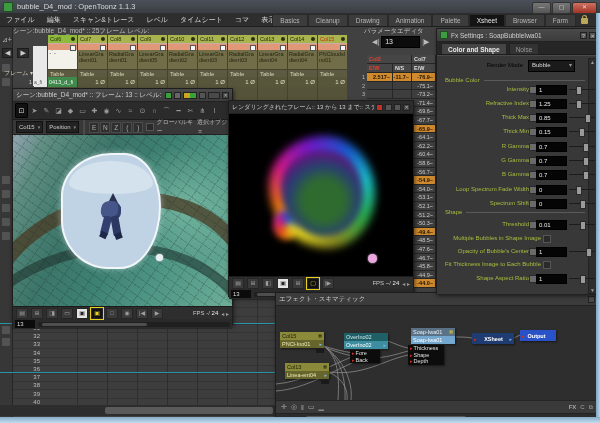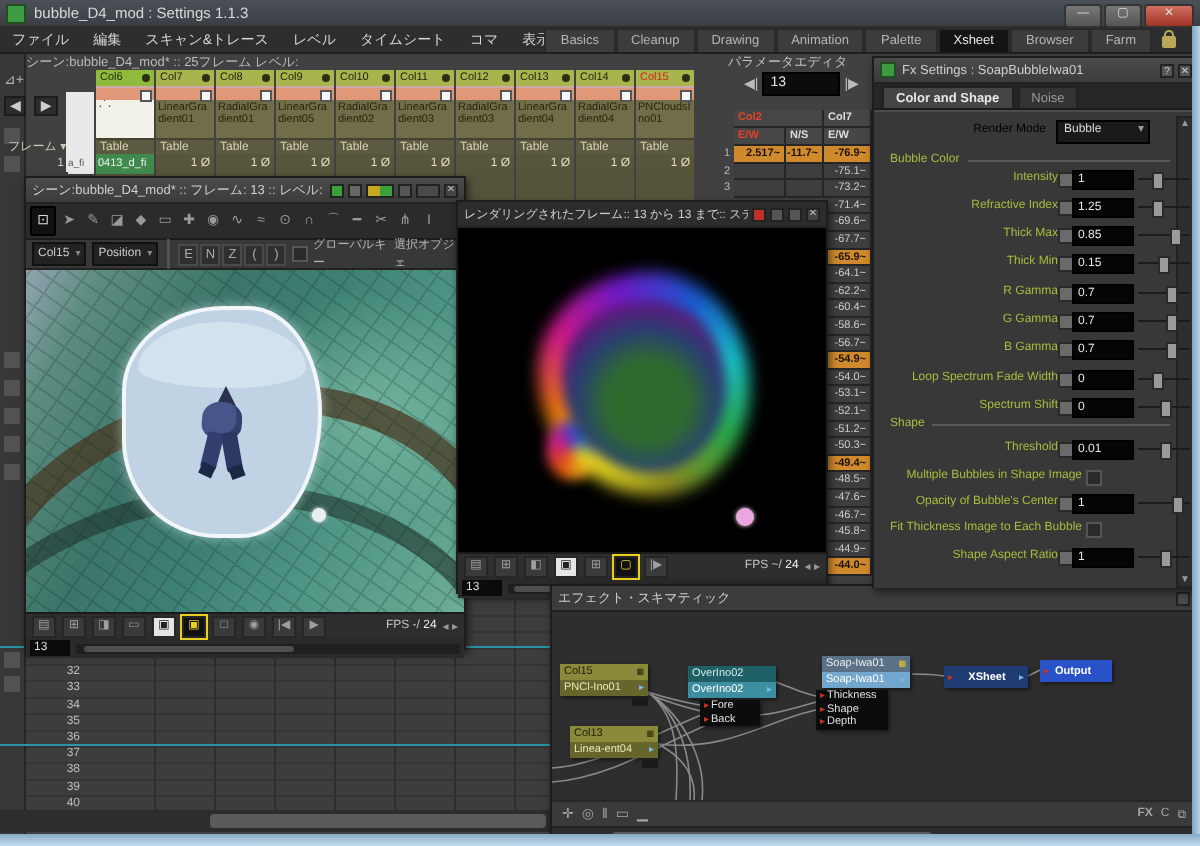--- a/index.html
+++ b/index.html
@@ -146,21 +146,21 @@
   .edge-right{left:596px;top:13px;width:4px;height:404px;background:linear-gradient(90deg,#7da4c0,#b9d4e8);z-index:45;}
   .edge-bottom{left:0;top:417px;width:600px;height:6px;background:linear-gradient(#86abc6,#c2dcee);z-index:45;}
 </style>
 </head>
 <body>
 
 <div class="stage">
 
   <div class="abs os-titlebar">
     <span class="app-icon"></span>
-    <span class="os-title">bubble_D4_mod : Settings 1.1.3</span>
+    <span class="os-title">bubble_D4_mod : OpenToonz 1.1.3</span>
   </div>
   <div class="winbtns">
     <span class="winbtn">—</span>
     <span class="winbtn">▢</span>
     <span class="winbtn close">✕</span>
   </div>
 
   <div class="abs menubar" id="menubar">
       <div class="menu-item">ファイル</div>
       <div class="menu-item">編集</div>

